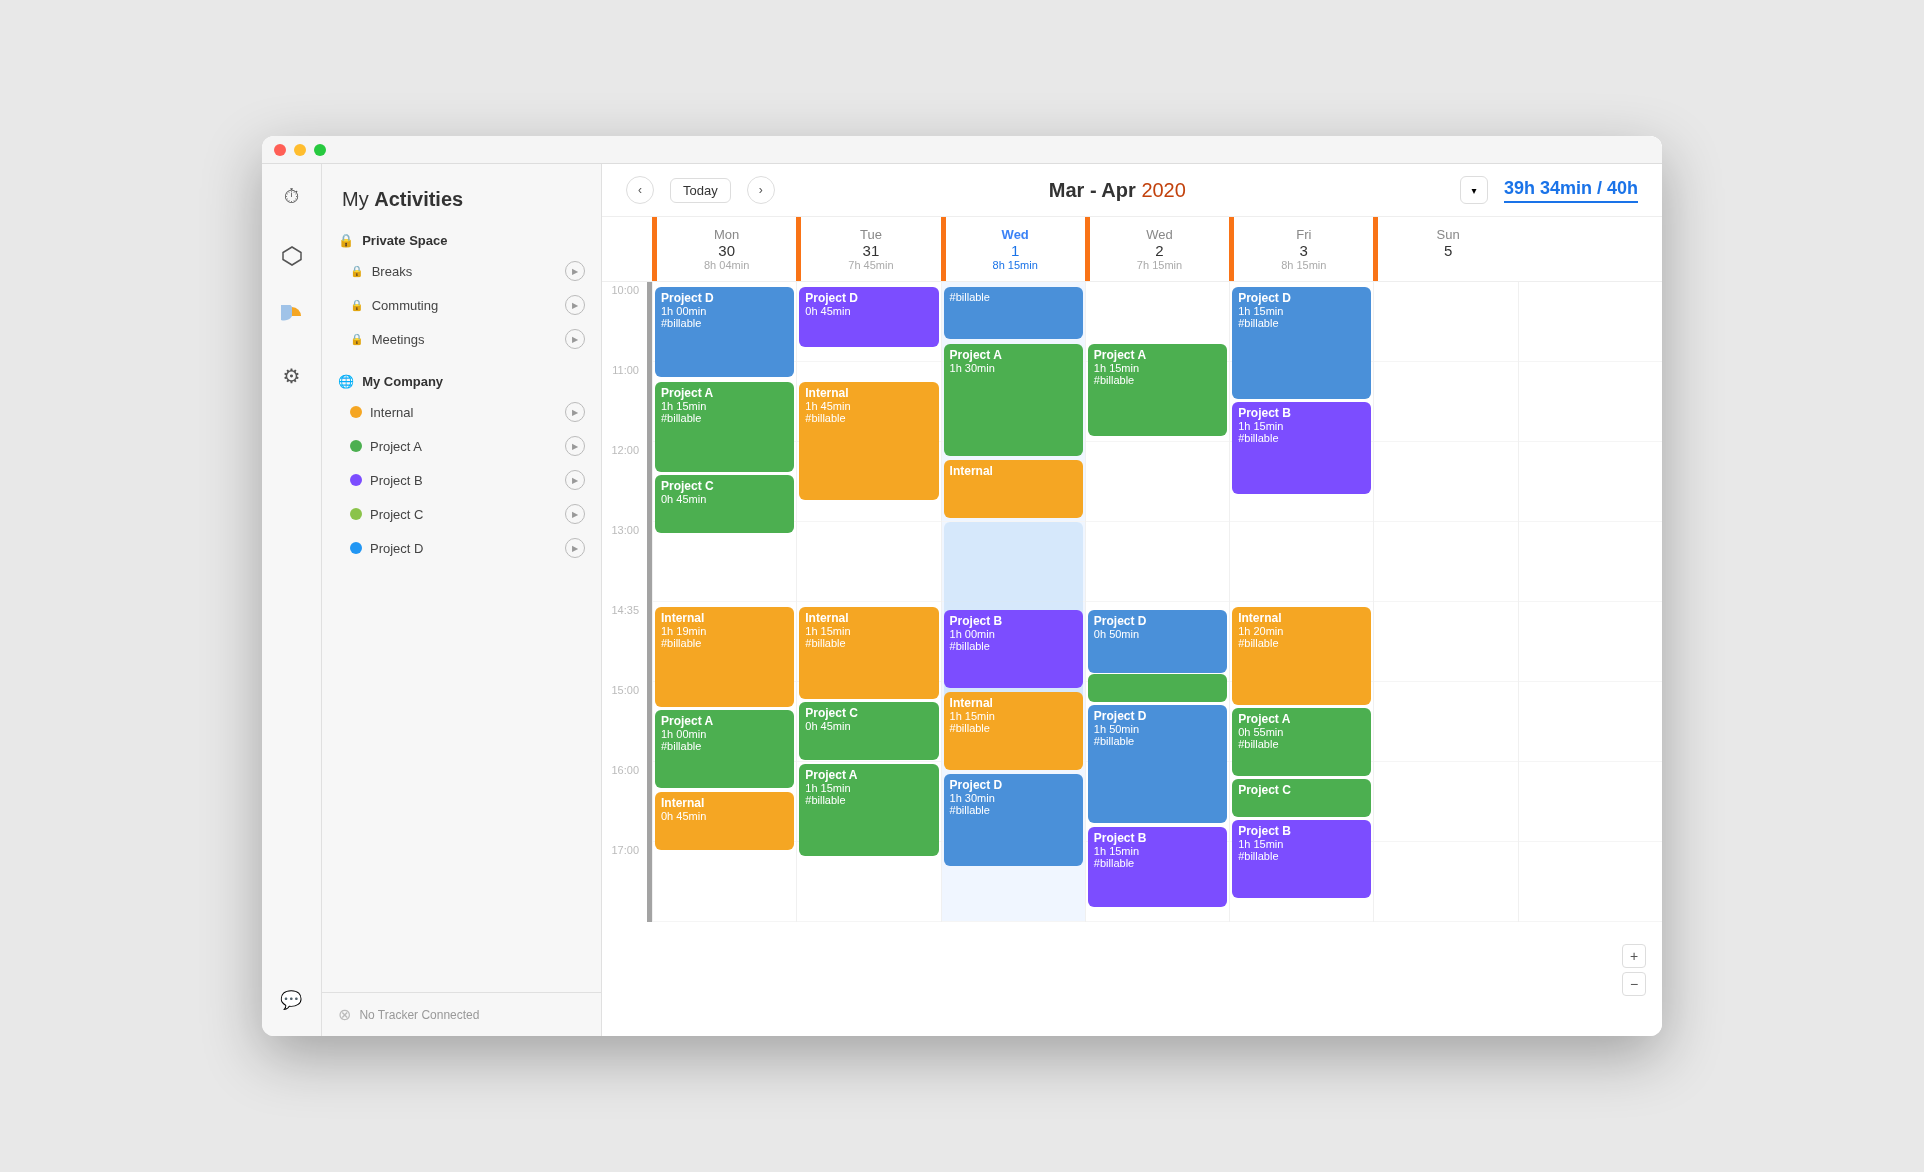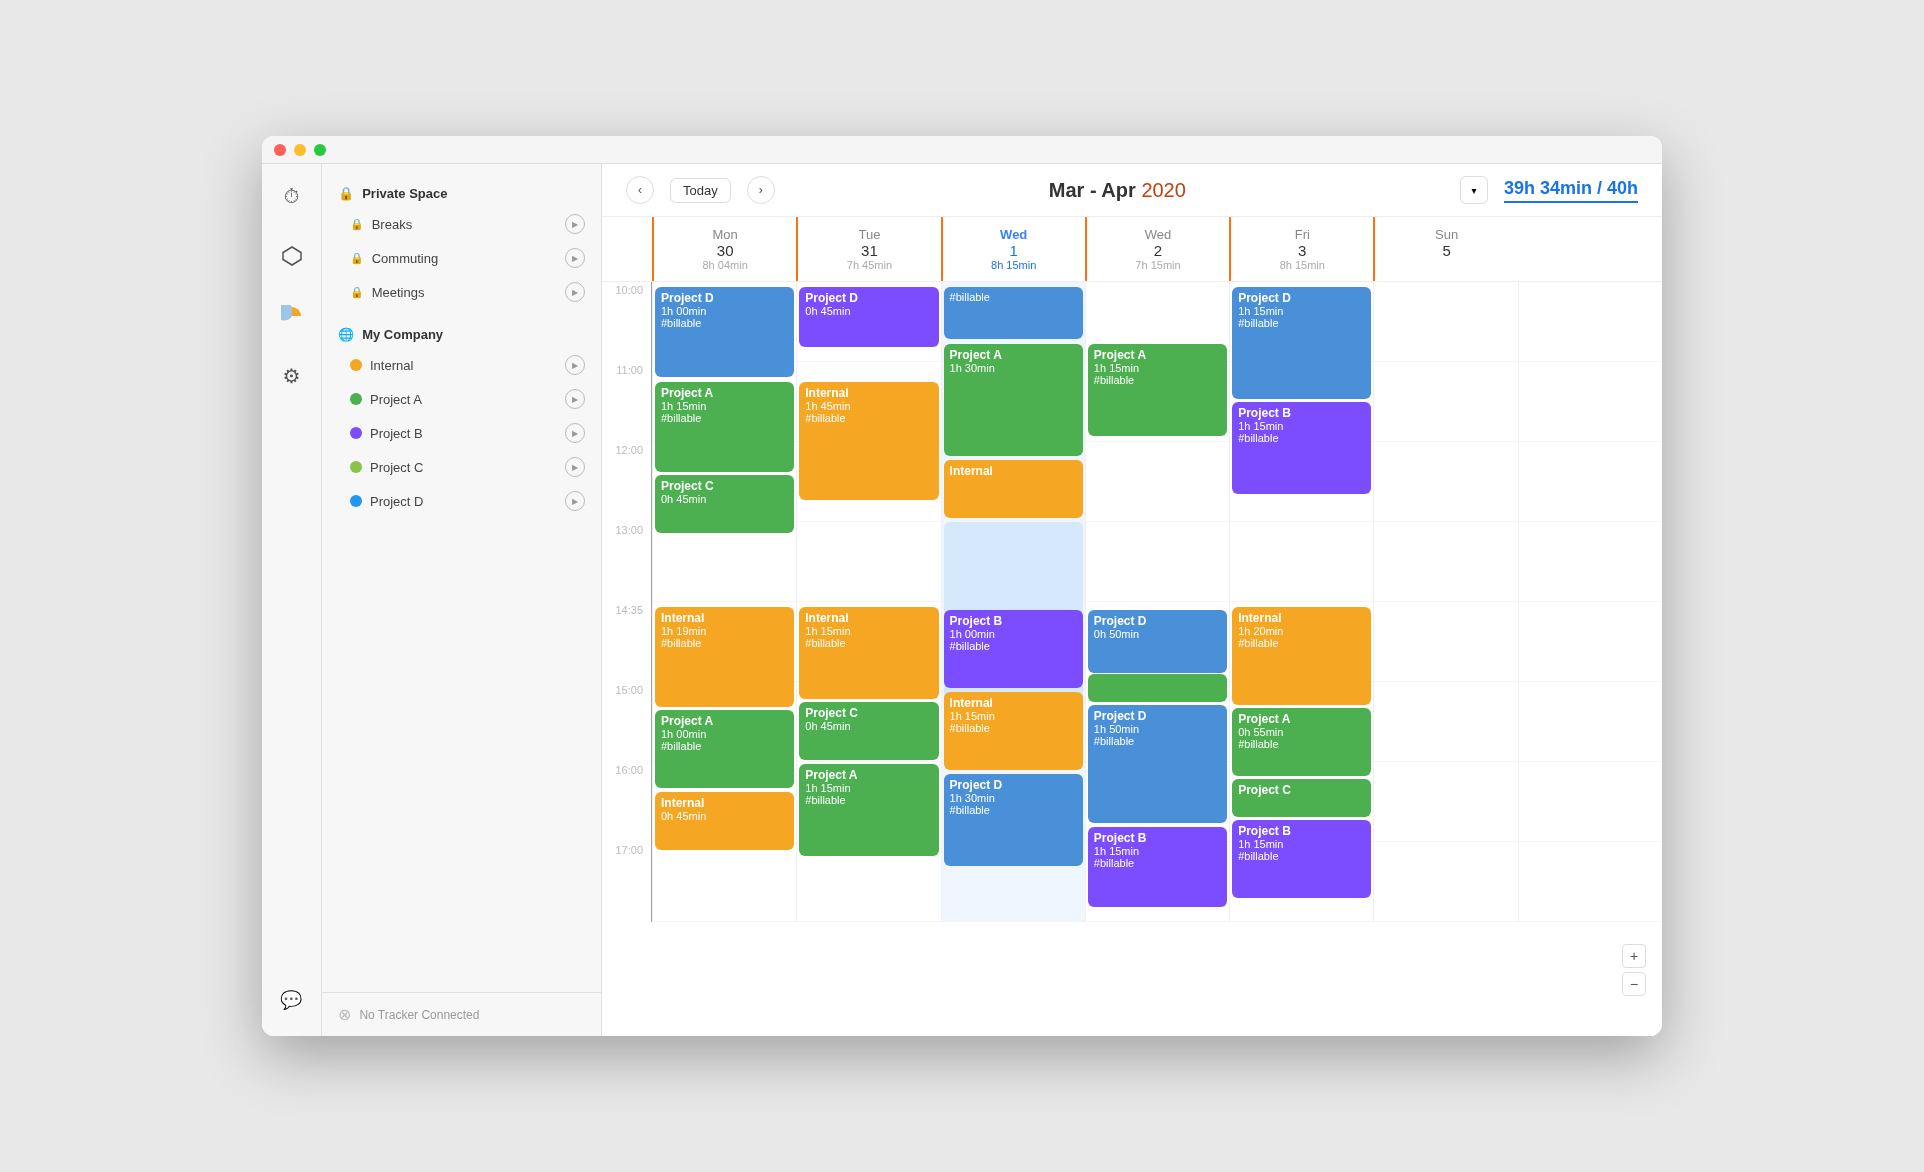--- a/index.html
+++ b/index.html
@@ -225,21 +225,21 @@
       grid-template-columns: 50px repeat(7, 1fr);
       border-bottom: 1px solid #eee;
       position: sticky;
       top: 0;
       background: #fff;
       z-index: 5;
     }
     .day-header {
       padding: 10px 16px;
       text-align: center;
-      border-left: 2px solid #f97316;
+      border-left: 5px solid #f97316;
     }
     .day-header .day-name {
       font-size: 13px;
       color: #888;
       font-weight: 500;
     }
     .day-header .day-num {
       font-size: 15px;
       font-weight: 400;
       color: #333;
@@ -262,21 +262,21 @@
     .time-label {
       font-size: 11px;
       color: #bbb;
       text-align: right;
       padding-right: 8px;
       padding-top: 2px;
       height: 80px;
       display: flex;
       align-items: flex-start;
       justify-content: flex-end;
-      border-right: 1px solid #a3a3a3;
+      border-right: 5px solid #a3a3a3;
     }
     .day-col {
       border-left: 1px solid #f0f0f0;
       position: relative;
       min-height: 560px;
     }
     .day-col.today-col {
       background: #f0f6ff;
     }
     .hour-slot {
@@ -352,20 +352,23 @@
         <path d="M11 11 A9 9 0 1 1 11 2 Z" fill="#4a90d9" opacity="0.5"></path>
       </svg>
     </div>
     <div class="icon-bar-item" title="Settings">⚙</div>
     <div class="icon-bar-spacer"></div>
     <div class="icon-bar-item" title="Help" style="margin-bottom:16px; font-size:18px;">💬</div>
   </div>
 
   <div class="sidebar">
     <div class="sidebar-content">
+      <div class="sidebar-title">
+        My <strong>Activities</strong>
+      </div>
 
       <div class="section-header">
         <span>🔒</span>
         <span>Private Space</span>
       </div>
       <div class="sidebar-item">
         <div class="item-left">
           <span style="font-size:11px;color:#aaa">🔒</span>
           <span>Breaks</span>
         </div>

